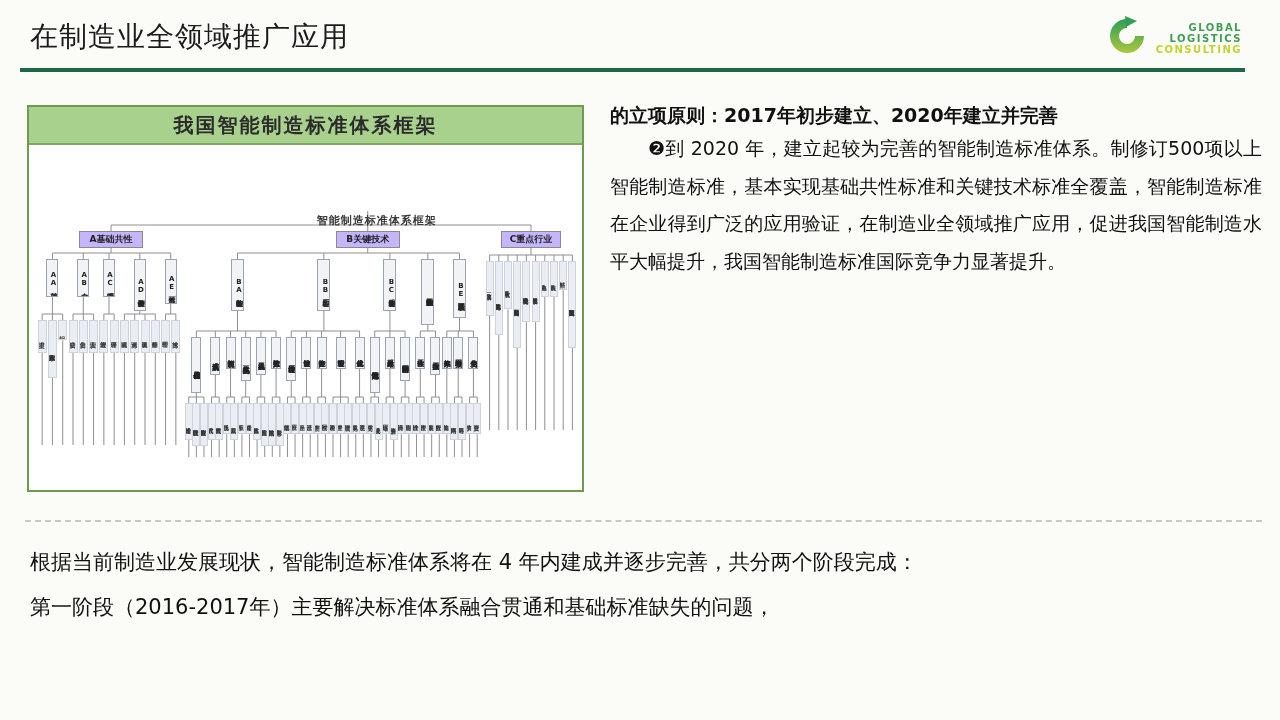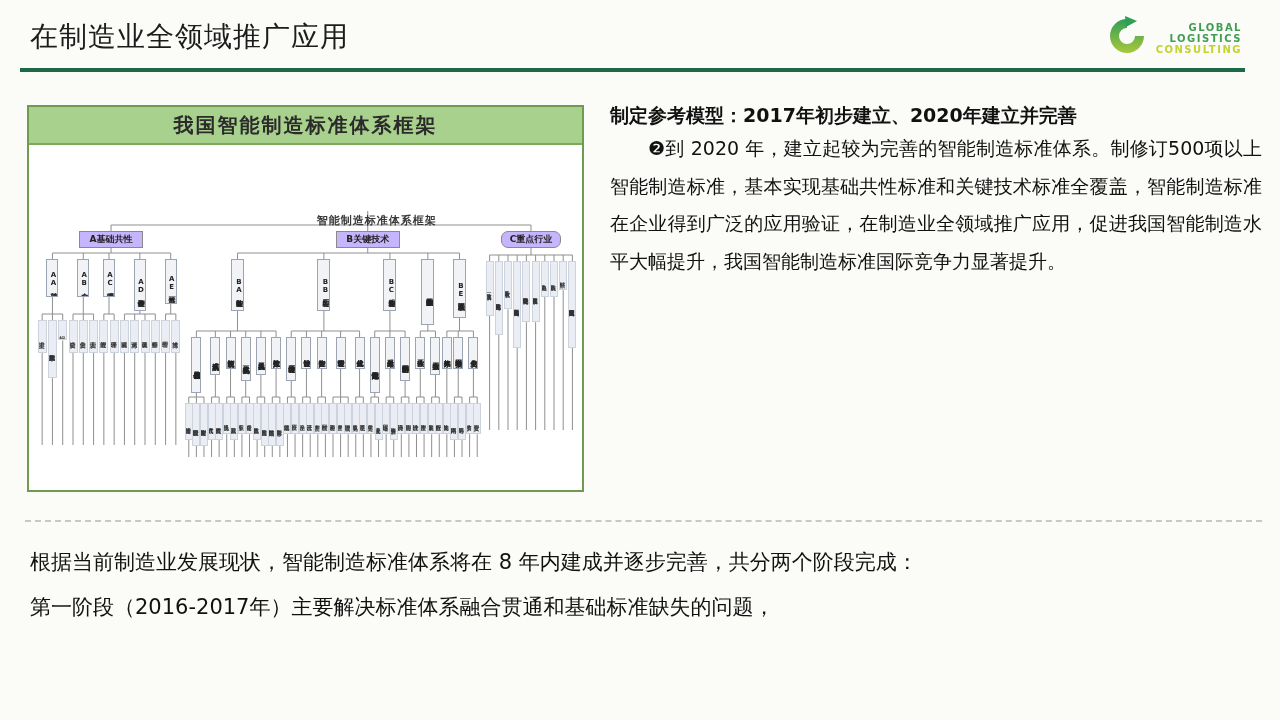--- a/index.html
+++ b/index.html
@@ -374,38 +374,38 @@
         <div class="vbox node3" style="left: 412.846px; top: 192px; width: 10px; height: 32px;">体系架构</div>
         <div class="vbox leaf" style="left: 413.846px; top: 258px; width: 8px; height: 31.2px;">总体架构</div>
         <div class="vbox node3" style="left: 424.231px; top: 192px; width: 10px; height: 32px;">网络联接</div>
         <div class="vbox leaf" style="left: 421.436px; top: 258px; width: 8px; height: 37px;">工厂内网络</div>
         <div class="vbox leaf" style="left: 429.026px; top: 258px; width: 8px; height: 37px;">工厂外网络</div>
         <div class="vbox node3" style="left: 439.41px; top: 192px; width: 10px; height: 32px;">信息安全</div>
         <div class="vbox leaf" style="left: 436.615px; top: 258px; width: 8px; height: 31.2px;">防护技术</div>
         <div class="vbox leaf" style="left: 444.205px; top: 258px; width: 8px; height: 31.2px;">安全管理</div>
         <div class="vbox node3" style="left: 423.996px; top: 114px; width: 13px; height: 59px;">BE工业互联网</div>
         <div class="hbox" style="left: 306.736px; top: 86px; width: 64px; height: 17px;">B关键技术</div>
-        <div class="hbox" style="left: 472px; top: 86px; width: 60px; height: 17px; border-radius: 7px;">C重点行业</div>
+        <div class="hbox" style="left: 472px; top: 86px; width: 60px; height: 17px;">C重点行业</div>
         <div class="vbox leaf" style="left: 456.6px; top: 116px; width: 8px; height: 54.8px;">新一代信息技术</div>
         <div class="vbox leaf" style="left: 465.8px; top: 116px; width: 8px; height: 74px;">高档数控机床和机器人</div>
         <div class="vbox leaf" style="left: 475px; top: 116px; width: 8px; height: 48.4px;">航空航天装备</div>
         <div class="vbox leaf" style="left: 484.2px; top: 116px; width: 8px; height: 86.8px;">海洋工程装备及高技术船舶</div>
         <div class="vbox leaf" style="left: 493.4px; top: 116px; width: 8px; height: 61.2px;">先进轨道交通装备</div>
         <div class="vbox leaf" style="left: 502.6px; top: 116px; width: 8px; height: 61.2px;">节能与新能源汽车</div>
         <div class="vbox leaf" style="left: 511.8px; top: 116px; width: 8px; height: 35.6px;">电力装备</div>
         <div class="vbox leaf" style="left: 521px; top: 116px; width: 8px; height: 35.6px;">农机装备</div>
         <div class="vbox leaf" style="left: 530.2px; top: 116px; width: 8px; height: 29.2px;">新材料</div>
         <div class="vbox leaf" style="left: 539.4px; top: 116px; width: 8px; height: 86.8px;">生物医药及高性能医疗器械</div>
         <div class="rootlbl" style="left: 338.736px; top: 68px; margin-left: 9px;">智能制造标准体系框架</div>
       </div>
   </div>
 </div>
 
 <div class="abs" id="steps">
-  <div id="steps-heading">制定参考模型：2017年初步建立、2020年建立并完善</div>
+  <div id="steps-heading">的立项原则：2017年初步建立、2020年建立并完善</div>
   <p class="step-para"><span class="bullet">❷</span><span>到 2020 年，建立起较为完善的智能制造标准体系。制修订500项以上智能制造标准，基本实现基础共性标准和关键技术标准全覆盖，智能制造标准在企业得到广泛的应用验证，在制造业全领域推广应用，促进我国智能制造水平大幅提升，我国智能制造标准国际竞争力显著提升。</span></p>
 </div>
 
 <div class="abs" id="footer-sep"></div>
 <div class="abs" id="footer">
-  <div class="footer-line">根据当前制造业发展现状，智能制造标准体系将在 8 年内建成并逐步完善，共分两个阶段完成：</div>
+  <div class="footer-line">根据当前制造业发展现状，智能制造标准体系将在 4 年内建成并逐步完善，共分两个阶段完成：</div>
   <div class="footer-line">第一阶段（2016-2017年）主要解决标准体系融合贯通和基础标准缺失的问题，</div>
 </div>
 
 </body></html>

